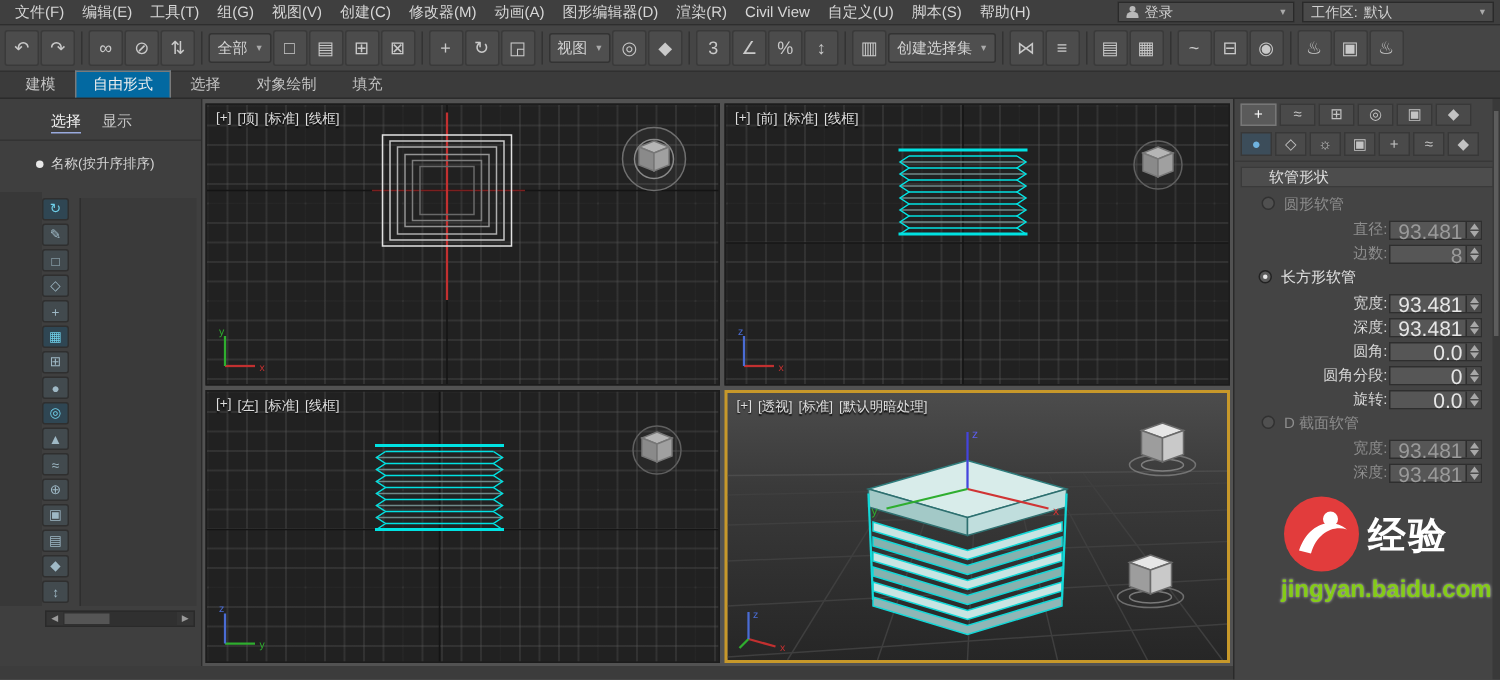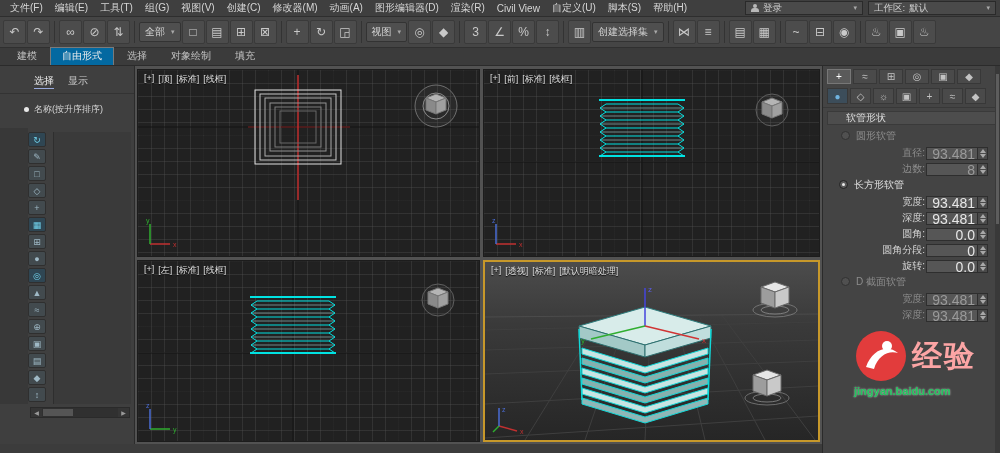--- a/index.html
+++ b/index.html
@@ -103,22 +103,22 @@
   .spin-up { width:0; height:0; border-left:3px solid transparent; border-right:3px solid transparent; border-bottom:4px solid #a8a8a8; }
   .spin-down { width:0; height:0; border-left:3px solid transparent; border-right:3px solid transparent; border-top:4px solid #a8a8a8; }
   .rp-scroll { position:absolute; right:0; top:0; bottom:0; width:5px; background:#393939; }
   .rp-thumb { position:absolute; left:1px; right:1px; top:8px; height:150px; background:#5d5d5d; }
   
   .statusbar { position:absolute; left:0; top:464px; width:822px; height:9px; background:#3b3b3b;
     border-top:1px solid #2a2a2a; font-size:8px; color:#b8b8b8; line-height:8px; padding-left:10px; }
   
   .watermark { position:absolute; left:854px; top:329px; width:142px; z-index:40; }
   .wm-row { display:flex; align-items:center; gap:4px; }
-  .wm-title { font-size:30px; font-weight:bold; color:#fca5a5; letter-spacing:2px; }
-  .wm-domain { margin-top:2px; font-size:11px; font-weight:bold; color:#22c55e;
+  .wm-title { font-size:25px; font-weight:bold; color:#ffffff; letter-spacing:2px; }
+  .wm-domain { margin-top:2px; font-size:16px; font-weight:bold; color:#84cc16;
     text-shadow:0 0 2px rgba(255,255,255,.75); letter-spacing:0; }
 </style>
 </head>
 <body>
 
 <div class="menubar">
   <span class="menu-item">文件(F)</span>
   <span class="menu-item">编辑(E)</span>
   <span class="menu-item">工具(T)</span>
   <span class="menu-item">组(G)</span>

